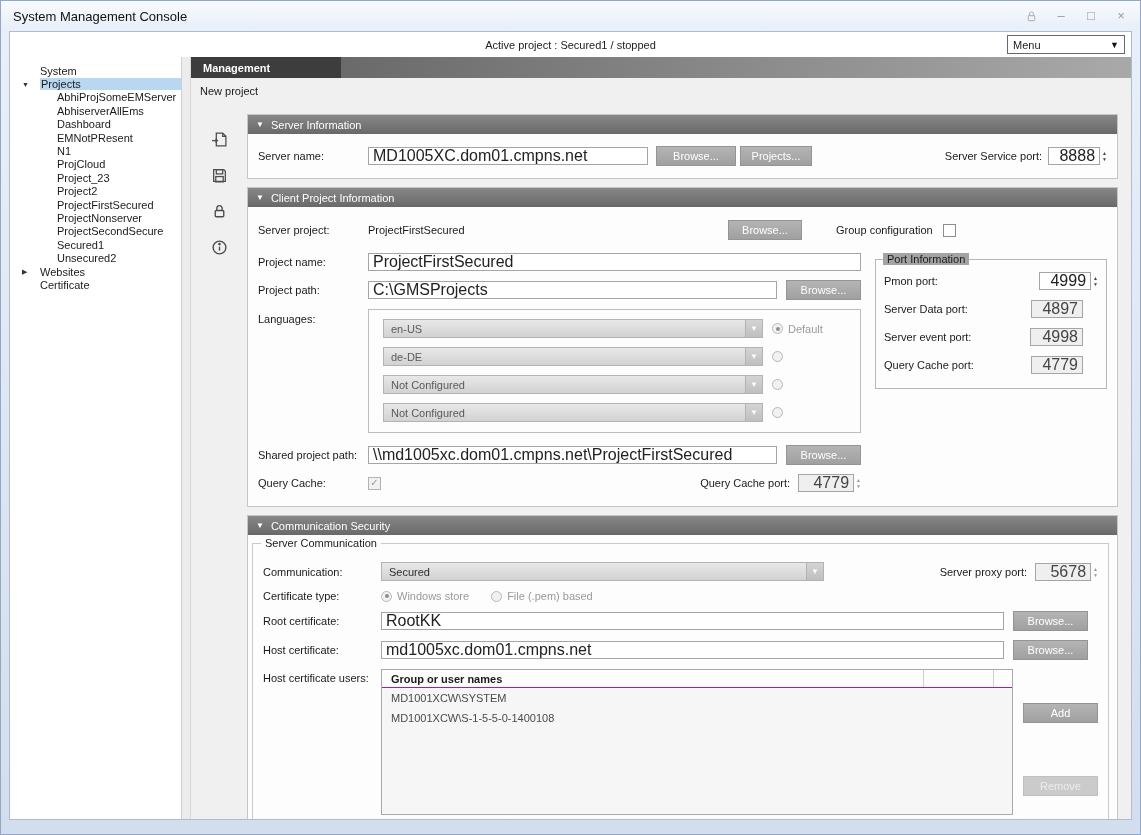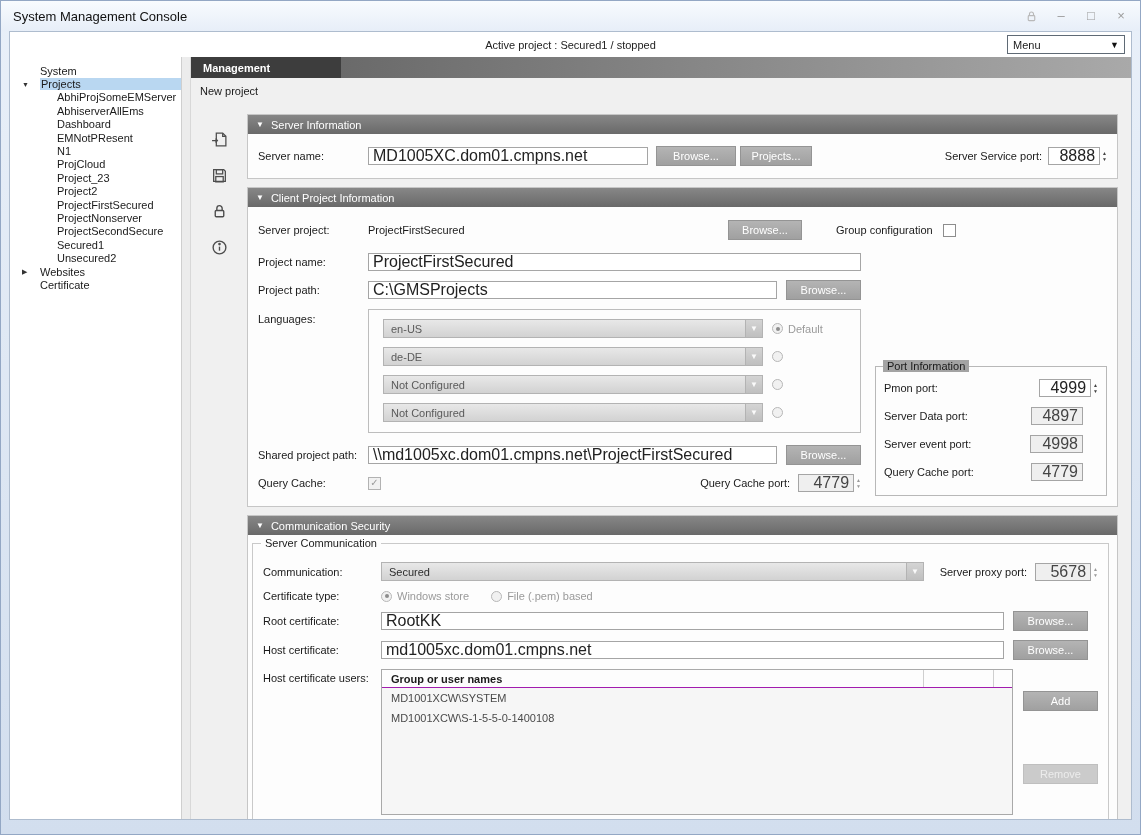--- a/index.html
+++ b/index.html
@@ -106,21 +106,21 @@
     margin-left:2px; color:#444; }
   .spin-arrows span { font-size:5px; line-height:6px; }
   .spin-arrows.dim { color:#999; }
 
   
   .s1row { display:flex; align-items:center; margin:12px 10px; }
   .s1row .srv-input { width:280px; margin-right:8px; }
   .push { margin-left:auto; }
 
   
-  .split { display:flex; align-items:flex-end; margin:0 10px 10px 10px; }
+  .split { display:flex; align-items:flex-start; margin:0 10px 10px 10px; }
   .leftcol { flex:1; }
   .lrow { display:flex; align-items:center; margin-bottom:9px; }
   .lrow .grow { flex:1; }
   .langbox { flex:1; border:1px solid #bdbdbd; background:#fdfdfd; padding:9px 10px 1px 14px; }
   .lang-row { display:flex; align-items:center; margin-bottom:9px; }
   .lang-combo { flex:1; }
   .lang-right { width:78px; display:flex; align-items:center; margin-left:9px; flex-shrink:0; }
 
   .portbox { width:232px; border:1px solid #b8b8b8; background:#fdfdfd;
     margin-left:14px; margin-top:6px; padding:12px 8px 4px 8px; position:relative; }
@@ -135,21 +135,21 @@
     overflow:hidden; flex-shrink:0; }
   .uheader { display:flex; height:18px; background:#fdfdfd; border-bottom:1px solid #a21caf; }
   .uh { display:flex; align-items:center; font-weight:bold; }
   .uh1 { flex:1; padding-left:9px; border-right:1px solid #cfcfcf; }
   .uh2 { width:70px; border-right:1px solid #cfcfcf; }
   .uh3 { width:18px; }
   .urow { height:20px; display:flex; align-items:center; padding-left:9px; color:#4a4a4a; }
 
   .uactions { display:flex; flex-direction:column; margin-left:10px; }
   .uactions .gbtn { width:75px; }
-  .add-btn { margin-top:22px; }
+  .add-btn { margin-top:34px; }
   .rem-btn { margin-top:53px; }
 </style>
 </head>
 <body>
 
 <div class="window">
 
   <div class="titlebar">
     <span class="title-text">System Management Console</span>
     <div class="win-controls">
@@ -418,21 +418,21 @@
               <div class="sec-h">
                 <span class="sec-arrow">▼</span>
                 <span>Communication Security</span>
               </div>
 
               <div class="gbox">
                 <span class="gtitle">Server Communication</span>
 
                 <div class="frow" style="margin-top:4px;">
                   <span class="flabel3">Communication:</span>
-                  <div class="combo strong" style="width:543px;">
+                  <div class="combo strong" style="width:443px;">
                     <span>Secured</span>
                     <span class="arrowbox">▼</span>
                   </div>
                   <span class="push">Server proxy port:</span>
                   <span class="spin" style="margin-left:8px;">
                     <input class="tinput num dis" style="width: 56px;" value="5678">
                     <span class="spin-arrows dim">
                       <span>▲</span>
                       <span>▼</span>
                     </span>

